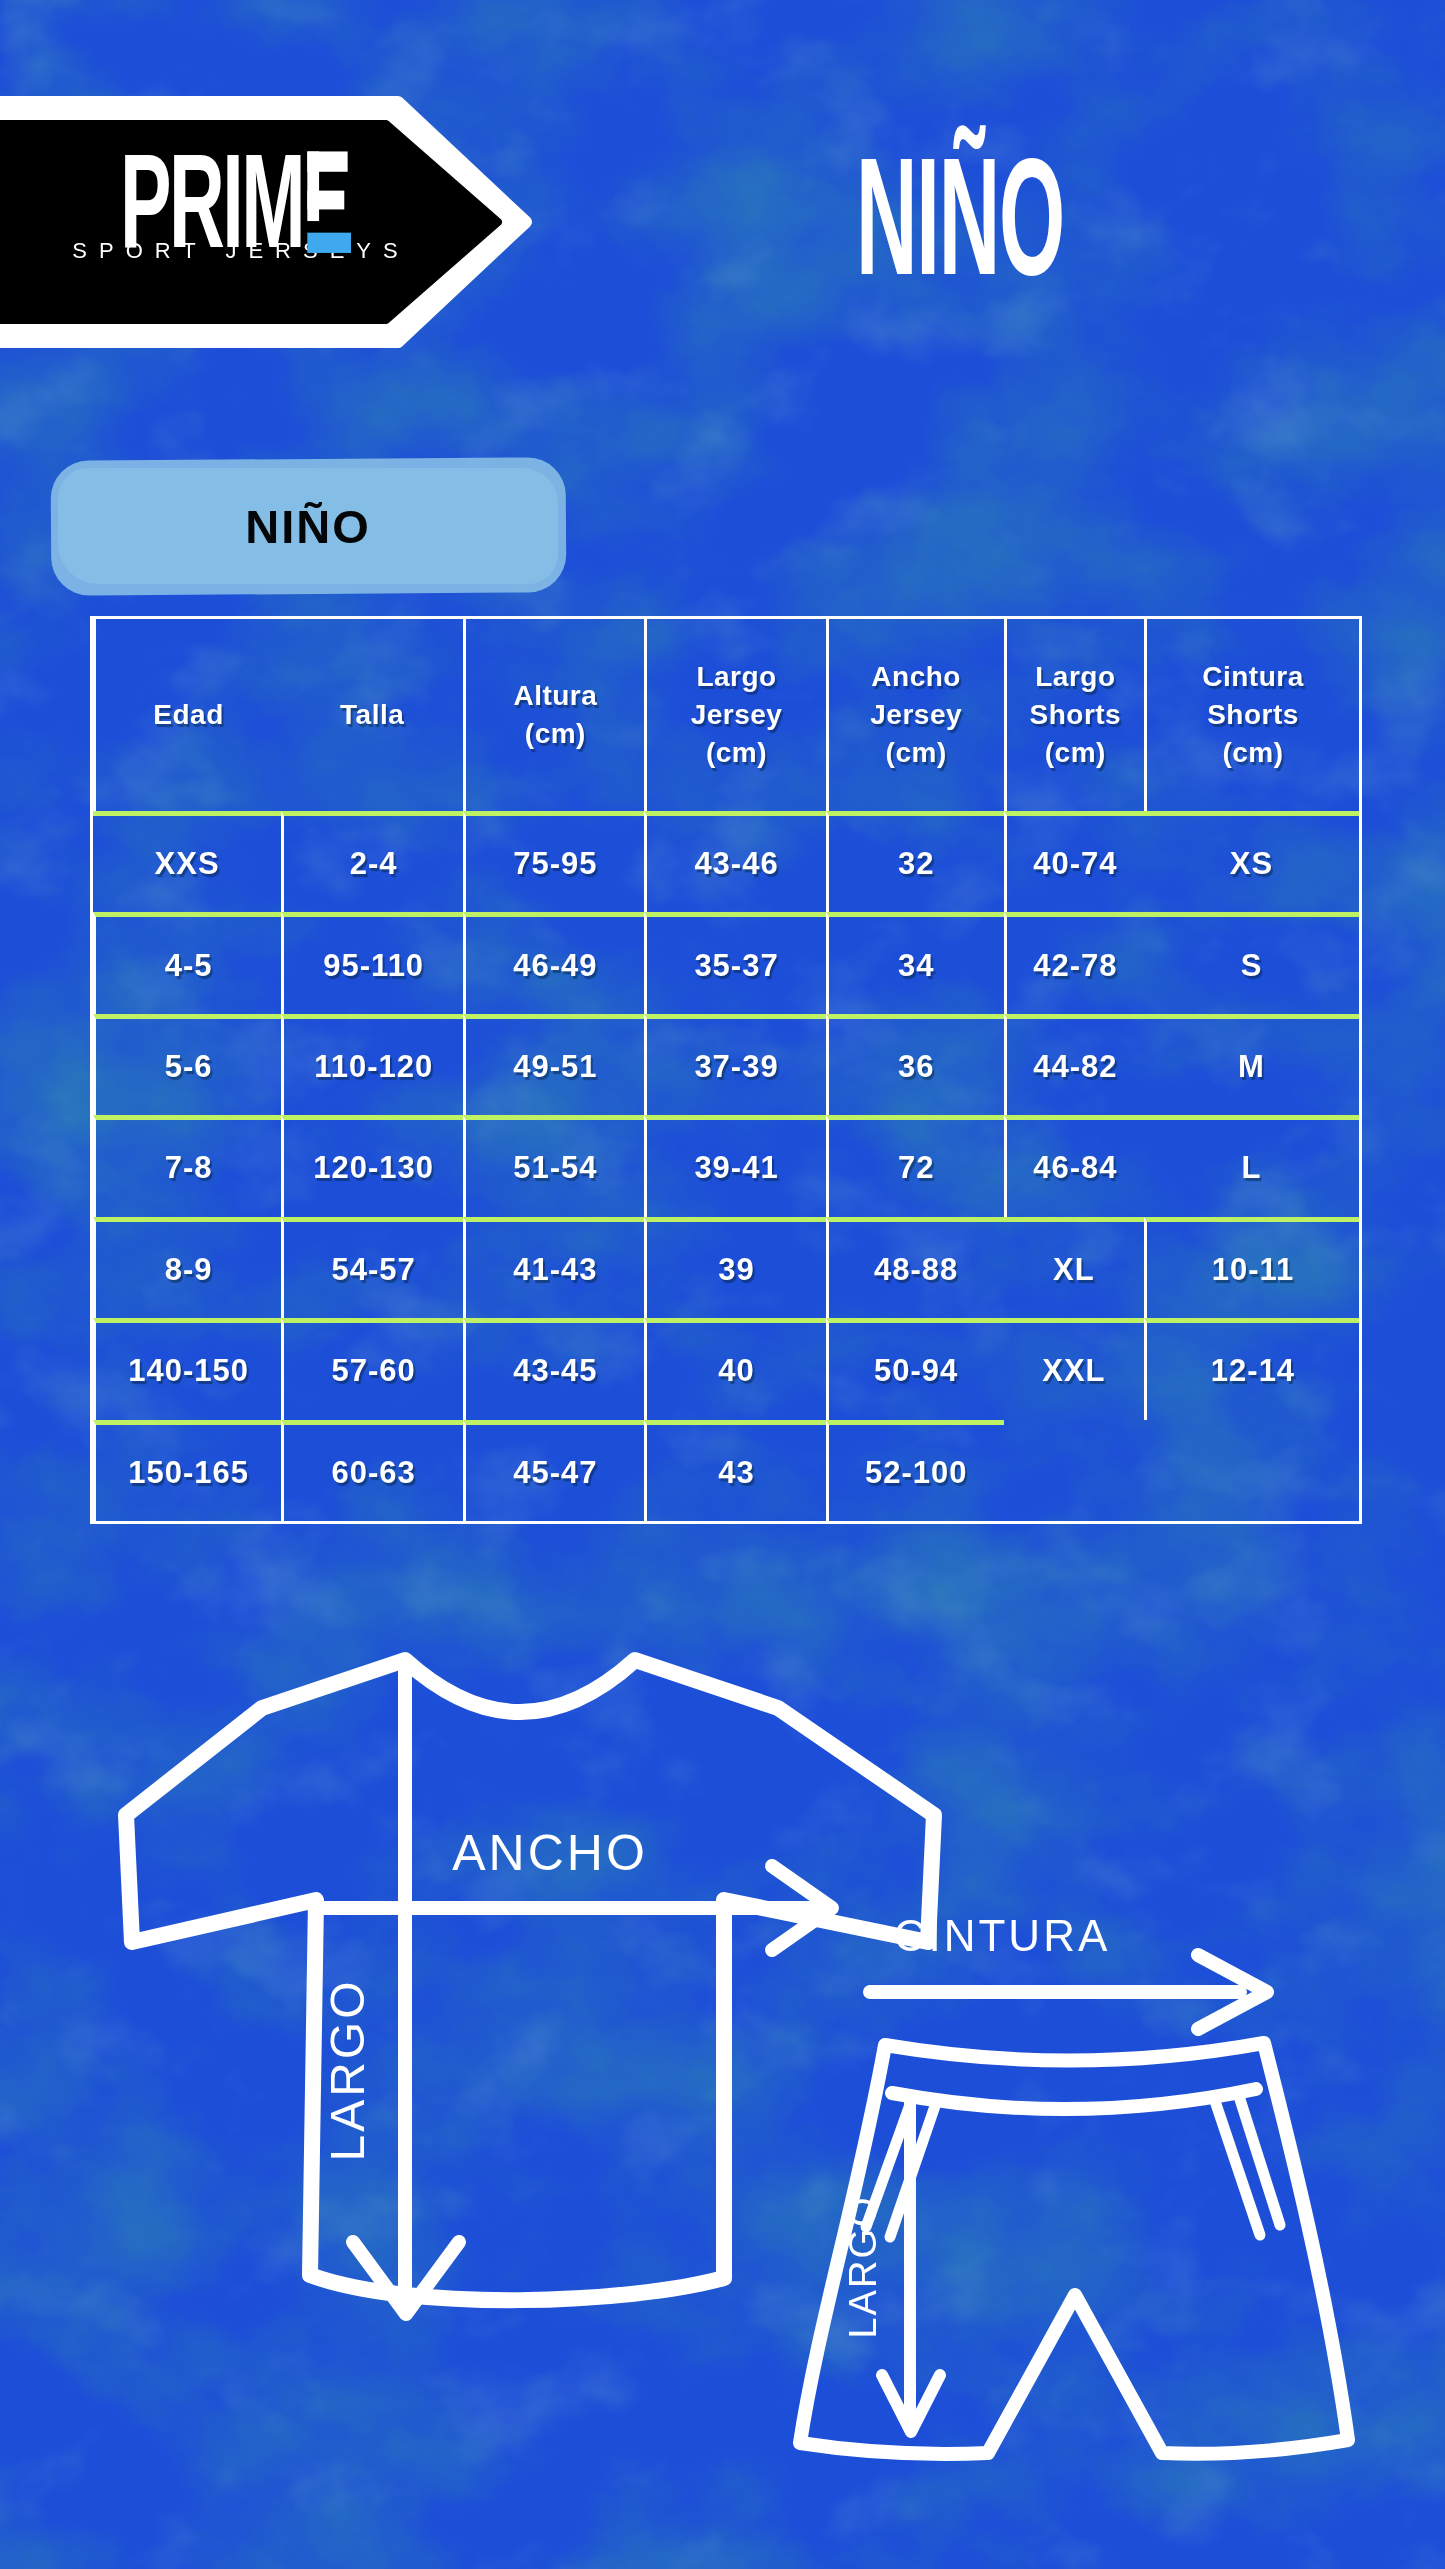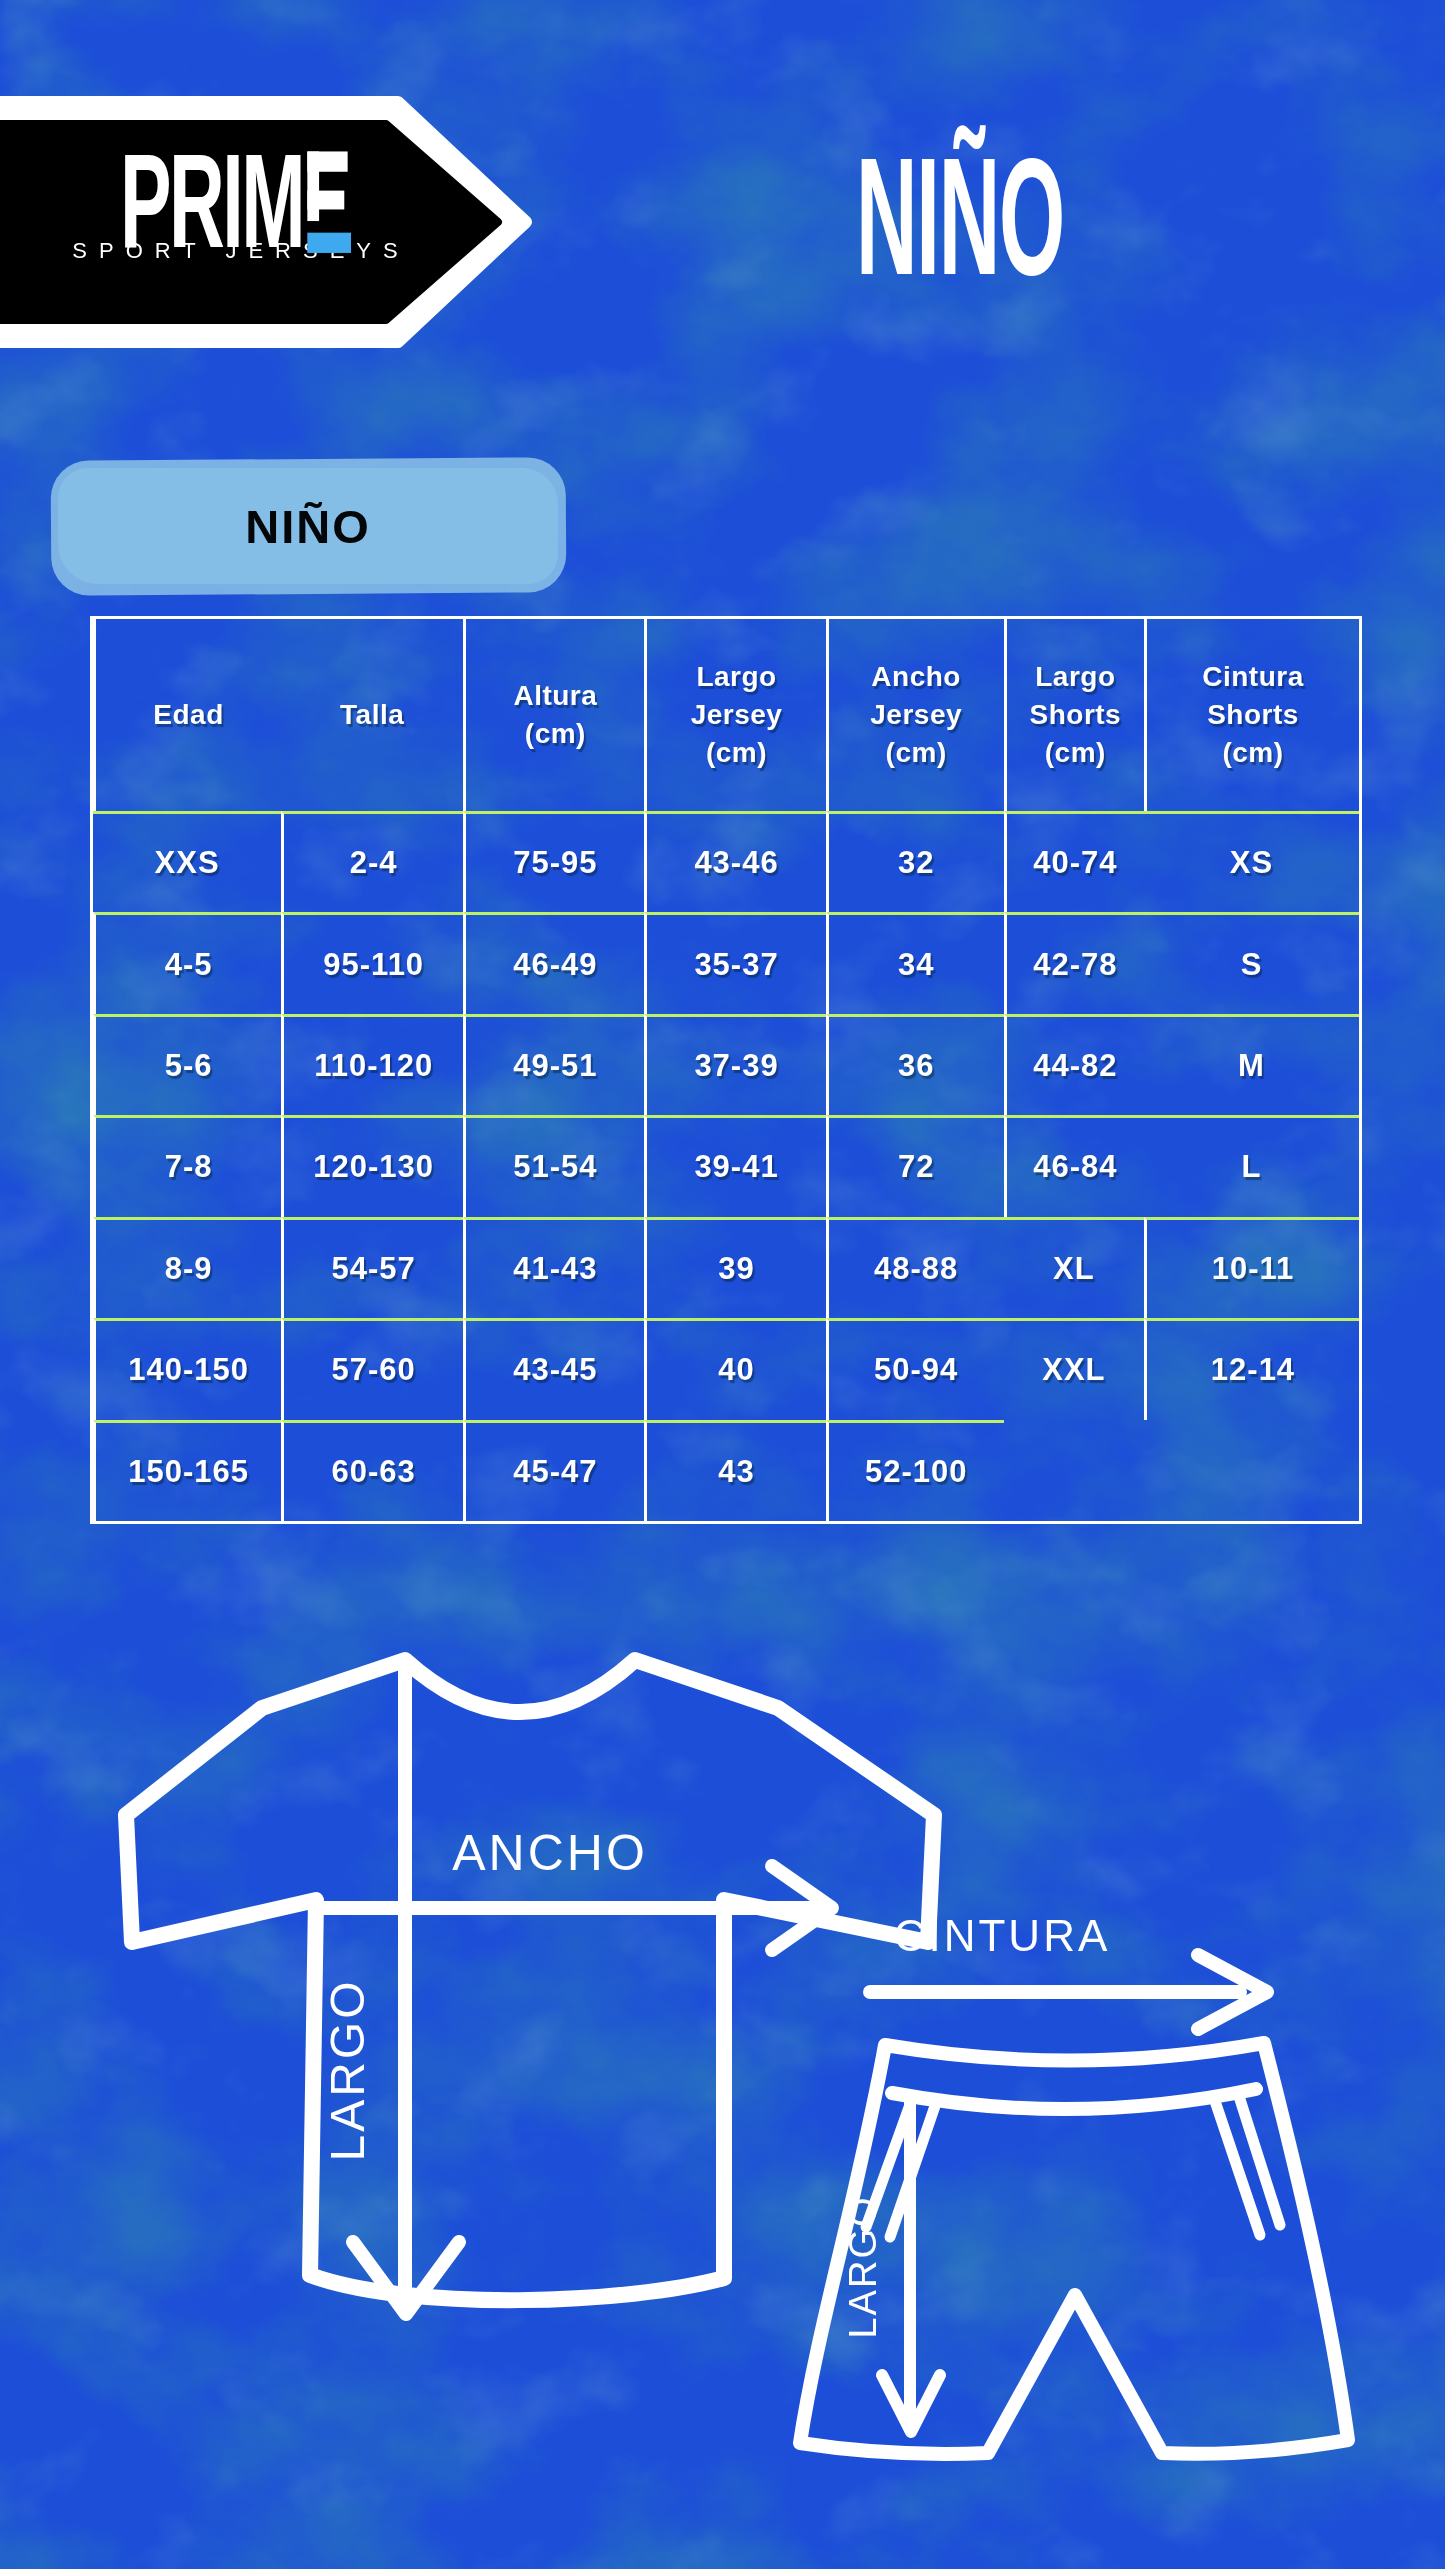--- a/index.html
+++ b/index.html
@@ -53,21 +53,21 @@
     grid-template-columns:14.86% 14.39% 14.31% 14.31% 14.07% 11.08% 16.98%;
     grid-template-rows:192px repeat(7, 1fr);
     border:3px solid #fff;
   }
   .cell {
     display:flex; align-items:center; justify-content:center; text-align:center;
     color:#fff; font-weight:bold;
     text-shadow:2px 3px 1px rgba(2,30,52,0.45);
   }
   .cell.bl { border-left:3px solid #fff; }
-  .cell.bt { border-top:3px solid #bef264; }
+  .cell.bt { border-top:5px solid #bef264; }
   .cell.head { font-size:28px; line-height:1.35; white-space:pre-line; letter-spacing:0.5px; }
   .cell.body { font-size:31px; letter-spacing:1px; }
 
   
   .diagram { position:absolute; z-index:1; }
   .tshirt-svg { left:70px; top:1630px; }
   .shorts-svg { left:770px; top:1895px; }
   .measure-label { font-family:"Liberation Sans", sans-serif; fill:#fff; font-weight:400; }
 </style>
 </head>

